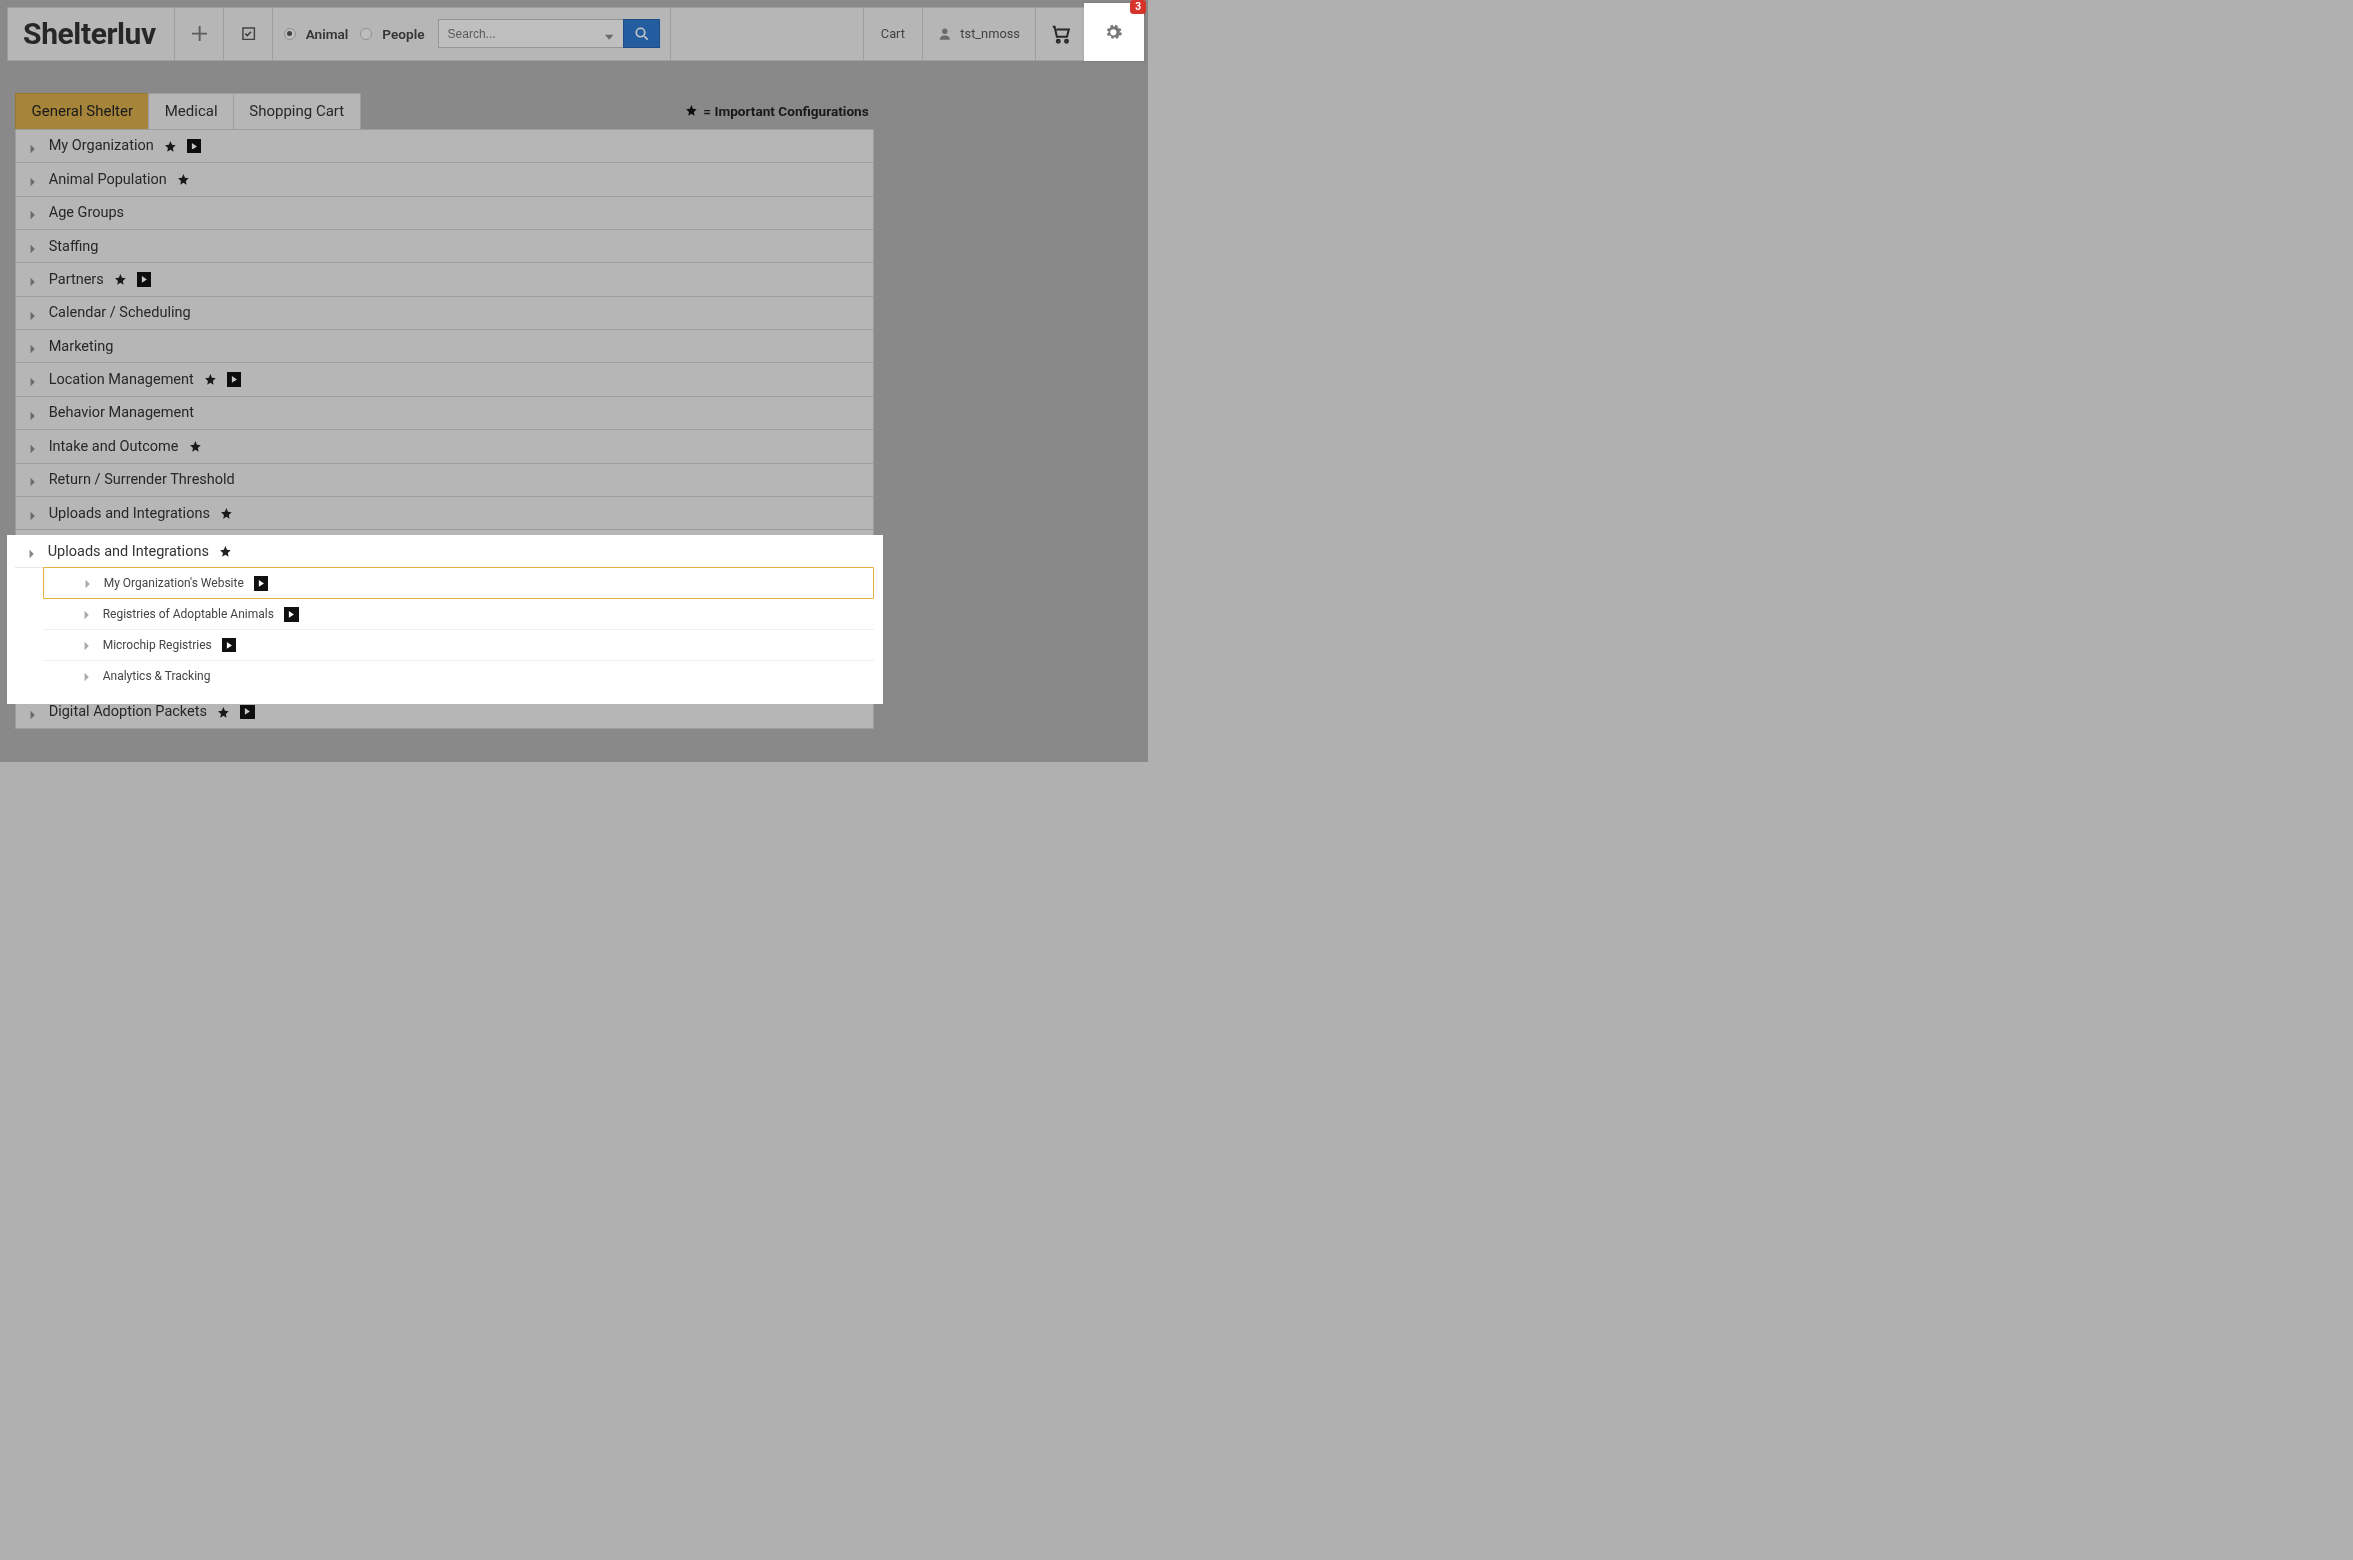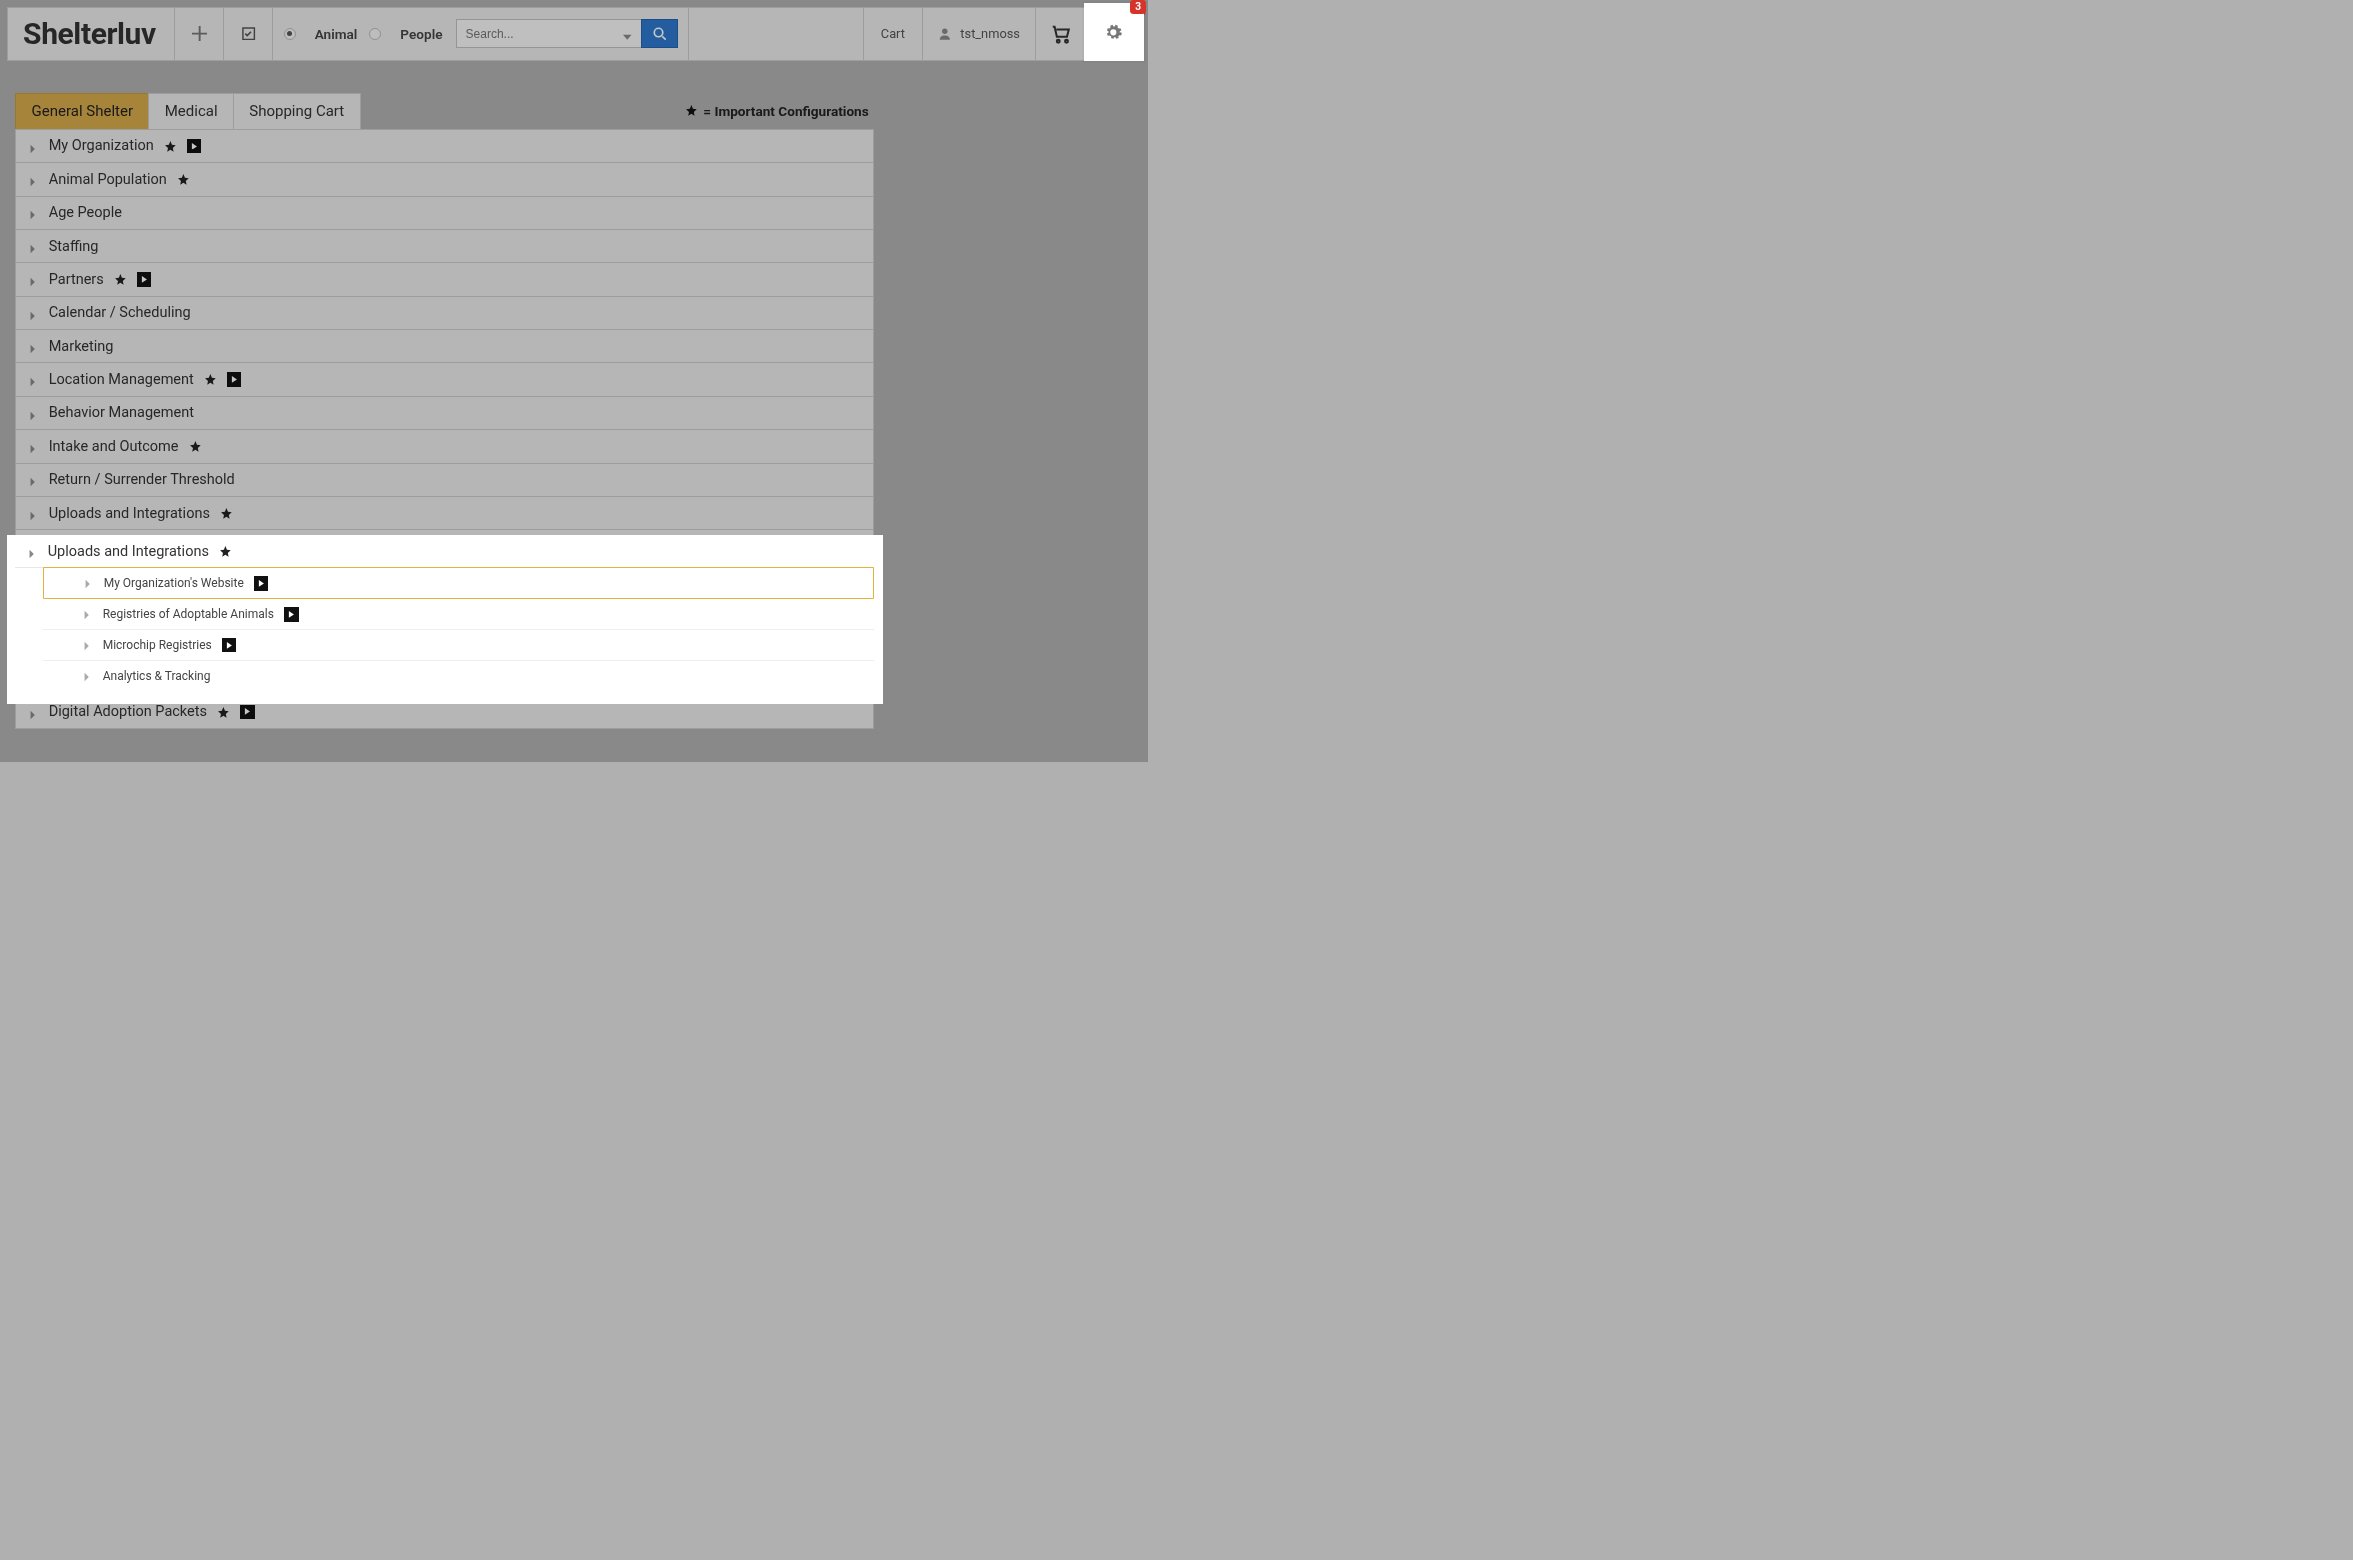--- a/index.html
+++ b/index.html
@@ -53,21 +53,21 @@
   .check-icon svg { fill: #555; }
 
   .search-cell {
     display: flex;
     align-items: center;
     padding: 0 10.2px;
     border-right: 0.9px solid #c9c9c9;
     flex: 0 0 auto;
   }
   .radio-group { display: flex; align-items: center; gap: 12px; margin-right: 13.6px; }
-  .radio-item { display: flex; align-items: center; gap: 19px; font-size: 13.6px; color: #444; font-weight: 600; }
+  .radio-item { display: flex; align-items: center; gap: 10px; font-size: 13.6px; color: #444; font-weight: 600; }
   .radio-dot {
     width: 12px; height: 12px; border-radius: 50%; background: #f2f2f2;
     border: 0.9px solid #bbb; display: inline-flex; align-items: center; justify-content: center;
   }
   .radio-dot.selected::after {
     content: ""; width: 5.1px; height: 5.1px; border-radius: 50%; background: #555;
   }
   .search-box { display: flex; align-items: stretch; height: 29px; }
   .search-input {
     width: 185px;
@@ -340,21 +340,21 @@
           </svg></span>
         <span class="row-label">Animal Population</span>
         <span class="star-icon"><svg viewBox="0 0 24 24">
             <path d="M12 2l2.9 6.9L22 10l-5.5 4.8L18 22l-6-3.5L6 22l1.5-7.2L2 10l7.1-1.1z"></path>
           </svg></span>
       </div>
       <div class="acc-row">
         <span class="chevron"><svg viewBox="0 0 12 12">
             <path d="M3 1l5 5-5 5z"></path>
           </svg></span>
-        <span class="row-label">Age People</span>
+        <span class="row-label">Age Groups</span>
       </div>
       <div class="acc-row">
         <span class="chevron"><svg viewBox="0 0 12 12">
             <path d="M3 1l5 5-5 5z"></path>
           </svg></span>
         <span class="row-label">Staffing</span>
       </div>
       <div class="acc-row">
         <span class="chevron"><svg viewBox="0 0 12 12">
             <path d="M3 1l5 5-5 5z"></path>

